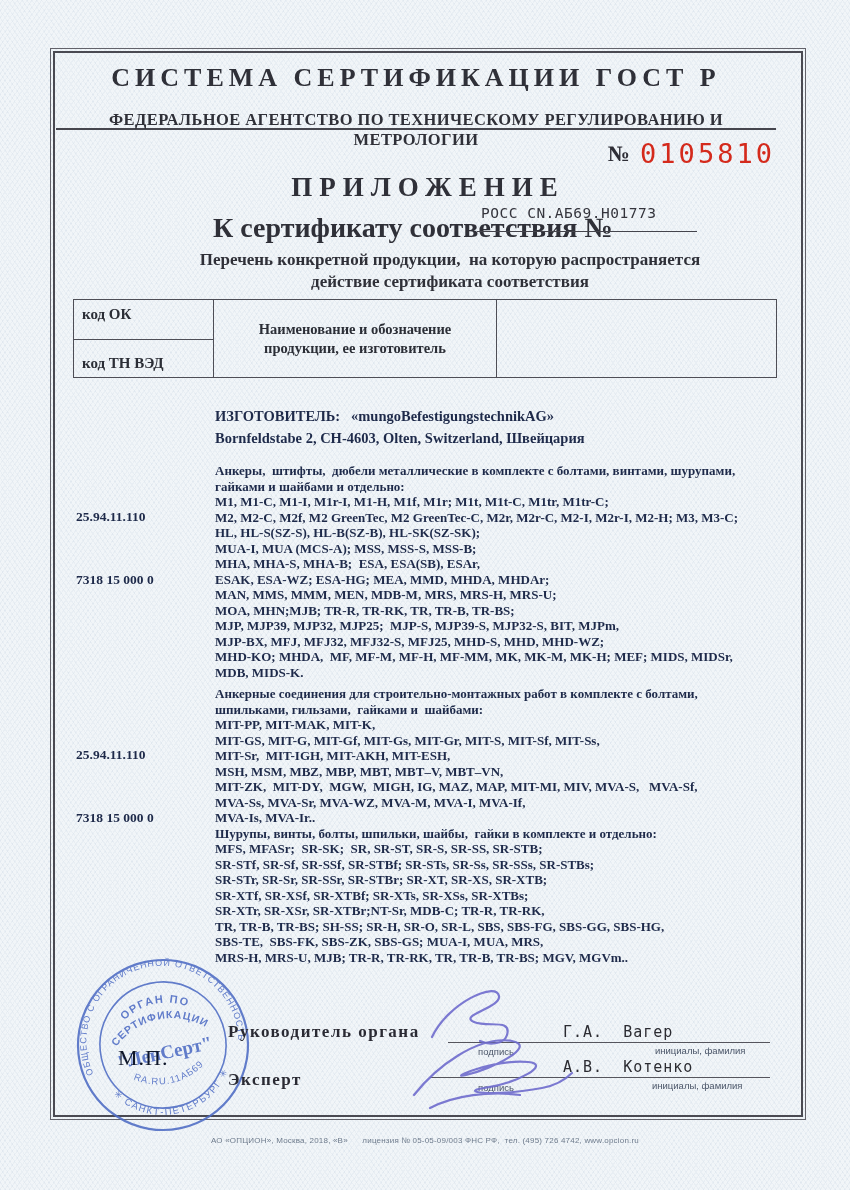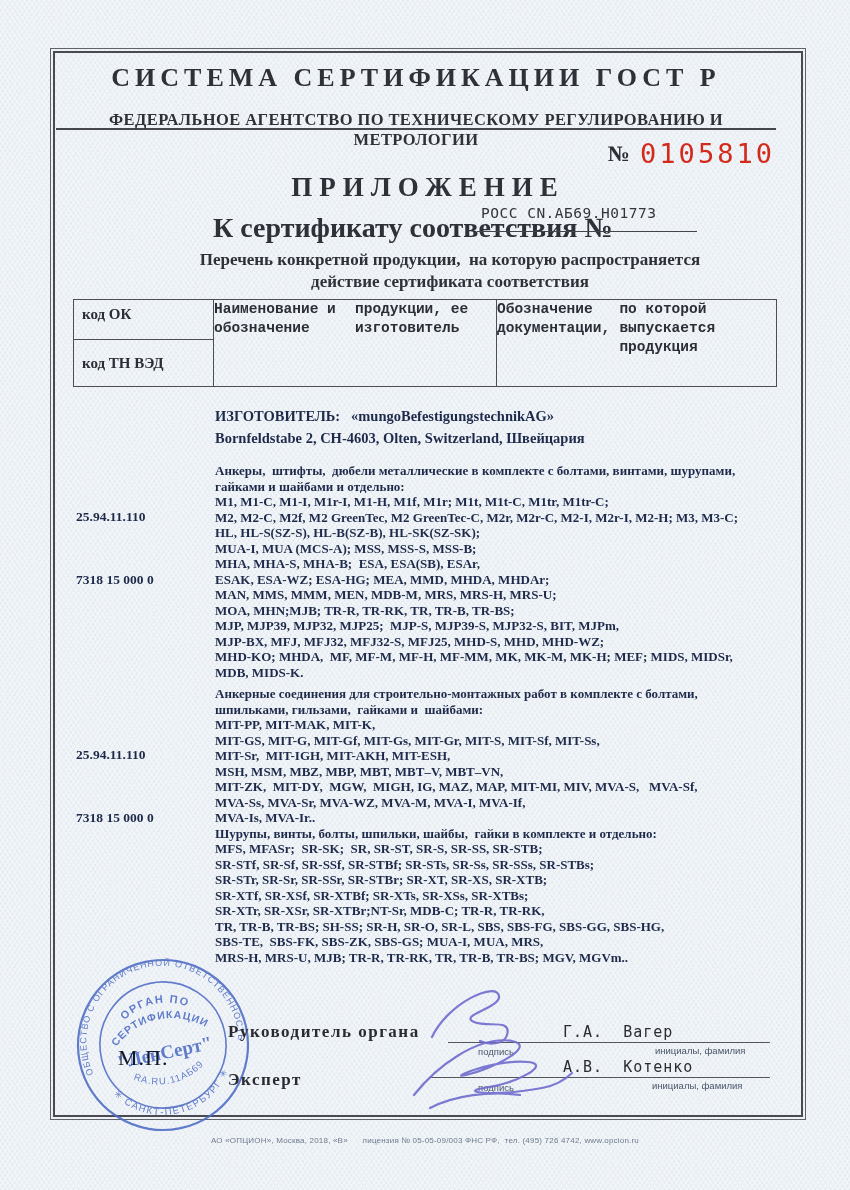--- a/index.html
+++ b/index.html
@@ -30,28 +30,28 @@
   
   .doc-num{position:absolute;left:608px;top:138px;white-space:pre;}
   .num-prefix{font-size:22px;font-weight:bold;color:#2e2e36;vertical-align:2px;}
   .num-value{font-family:"DejaVu Sans Mono",monospace;font-size:27px;color:var(--red);letter-spacing:3px;margin-left:10px;}
   .title{position:absolute;left:50px;top:172px;width:756px;text-align:center;font-size:27px;font-weight:bold;letter-spacing:7px;color:var(--dark);}
   .cert-label{position:absolute;left:213px;top:212px;font-size:28px;font-weight:bold;color:var(--dark);}
   .cert-value{position:absolute;left:481px;top:205px;font-family:"DejaVu Sans Mono",monospace;font-size:14.5px;letter-spacing:.5px;color:#34343c;white-space:pre;}
   .cert-underline{position:absolute;left:477px;top:231px;width:220px;height:1px;background:#44444c;}
   .subtitle{position:absolute;left:50px;width:800px;text-align:center;font-size:17px;font-weight:bold;color:var(--dark);white-space:pre;}
   
-  .thead{position:absolute;left:73px;top:299px;width:704px;height:88px;border:1px solid #4e4e56;display:grid;grid-template-columns:140px 283px auto;}
+  .thead{position:absolute;left:73px;top:299px;width:704px;height:79px;border:1px solid #4e4e56;display:grid;grid-template-columns:140px 283px auto;}
   .tc{position:relative;font-weight:bold;color:#2b2e36;}
   .tc1{border-right:1px solid #4e4e56;font-size:15px;}
   .tc1 .code-ok{position:absolute;left:8px;top:6px;}
   .tc1 .hr{position:absolute;left:0;top:39px;width:100%;height:1px;background:#4e4e56;}
   .tc1 .code-tnved{position:absolute;left:8px;top:47px;margin-top:8px;}
   .tc2{border-right:1px solid #4e4e56;}
-  .tc2,.tc3{display:flex;flex-direction:row;justify-content:center;font-size:14.5px;line-height:19px;font-family:Liberation Mono, monospace;}
+  .tc2,.tc3{display:flex;flex-direction:column;justify-content:center;align-items:center;font-size:14.5px;line-height:19px;}
   
   .manu{position:absolute;left:215px;top:408px;font-size:14.5px;font-weight:bold;color:var(--navy);white-space:pre;}
   .manu-addr{position:absolute;left:215px;top:430px;font-size:14.5px;font-weight:bold;color:var(--navy);white-space:pre;}
   
   .codes{position:absolute;left:76px;font-size:13.5px;font-weight:bold;color:var(--navy);line-height:21px;white-space:pre;}
   .codes1{top:464px;}
   .codes2{top:702px;}
   .plist{position:absolute;left:215px;width:575px;font-size:13px;font-weight:bold;color:var(--navy);line-height:15.5px;white-space:pre;}
   .plist1{top:463px;}
   .plist2{top:686px;}
@@ -98,24 +98,20 @@
 
 <div class="thead">
   <div class="tc tc1">
     <div class="code-ok">код ОК</div>
     <div class="hr"></div>
     <div class="code-tnved">код ТН ВЭД</div>
   </div>
   <div class="tc tc2">
     <div>Наименование и обозначение</div>
     <div>продукции, ее изготовитель</div>
-  </div>
-  <div class="tc tc3">
-    <div>Обозначение документации,</div>
-    <div>по которой выпускается продукция</div>
   </div>
 </div>
 
 <div class="manu"><span>ИЗГОТОВИТЕЛЬ:</span><span>   </span><span>«mungoBefestigungstechnikAG»</span></div>
 <div class="manu-addr">Bornfeldstabe 2, CH-4603, Olten, Switzerland, Швейцария</div>
 
 <div class="codes codes1">
   <div>25.94.11.110</div>
   <div>7318 15 000 0</div>
 </div>

